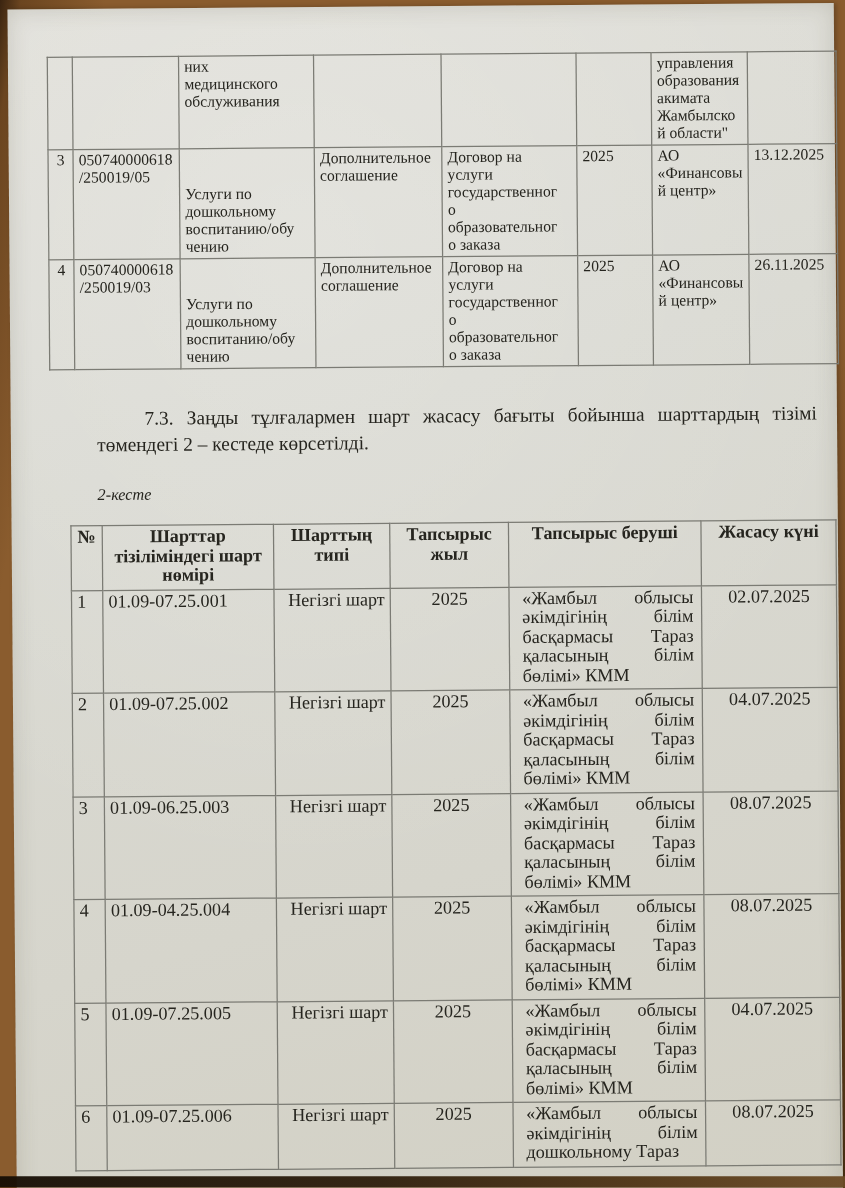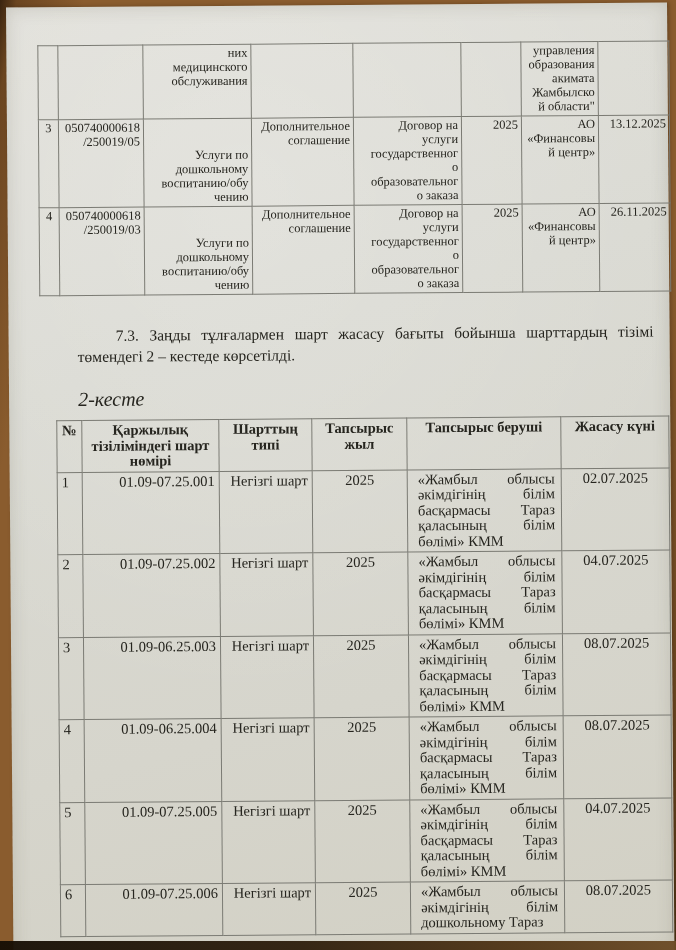--- a/index.html
+++ b/index.html
@@ -27,42 +27,42 @@
   .bottom-shade{
     position:absolute;left:0;bottom:0;width:676px;height:9px;
     background:linear-gradient(to right,#150d04 0%,#2e1e0c 45%,#4f3415 75%,#6b4a24 100%);
     opacity:0.95;
   }
   
   table{border-collapse:collapse;table-layout:fixed;position:absolute;color:#26251f;}
   td,th{border:1px solid #7b7b74;vertical-align:top;overflow:hidden;}
   
   .t1{left:31px;top:38px;width:631px;font-size:12.5px;line-height:14px;}
-  .t1 td{padding:1px 3px 2px 4px;white-space:pre-line;text-align:right;}
+  .t1 td{padding:1px 3px 2px 4px;white-space:pre-line;text-align:left;}
   .t1 td.c1-num{text-align:center;padding-left:1px;padding-right:1px;}
   .t1 tr:nth-child(1){height:69px;}
   .t1 tr:nth-child(2){height:85px;}
   .t1 tr:nth-child(3){height:86px;}
   
   .para{
     position:absolute;left:69px;top:318px;width:576px;margin:0;
     font-size:15.5px;line-height:21px;text-align:justify;text-indent:38px;color:#26251f;
   }
   .caption{
-    position:absolute;left:69px;top:381px;font-size:20px;font-style:italic;color:#26251f;
+    position:absolute;left:69px;top:381px;font-size:13px;font-style:italic;color:#26251f;
   }
   
   .t2{left:47px;top:413px;width:612px;font-size:14.5px;line-height:15.5px;}
   .t2 th{
     font-weight:bold;text-align:center;padding:2px 2px;white-space:pre-line;
     height:42px;
   }
   .t2 td{padding:2px 4px;}
   .t2 td.c2-num{text-align:left;padding-left:4px;}
-  .t2 td.c2-no{text-align:right;}
+  .t2 td.c2-no{text-align:left;}
   .t2 td.c2-type{text-align:right;}
   .t2 td.c2-year{text-align:center;}
   .t2 td.c2-cust{text-align:justify;padding-left:10px;padding-right:6px;}
   .t2 td.c2-date{text-align:center;}
   .t2 tbody tr{height:78px;}
   .t2 tbody tr:last-child{height:45px;}
   .t2 tbody tr:last-child td{max-height:45px;}
 </style>
 </head>
 <body>
@@ -158,21 +158,21 @@
         <col style="width:25px">
           <col style="width:137px">
           <col style="width:93px">
         <col style="width:95px">
           <col style="width:154px">
           <col style="width:108px">
       </colgroup>
       <thead>
           <tr id="t2-head">
             <th>№</th>
-            <th>Қаржылық
+            <th>Шарттар
 тізіліміндегі шарт
 нөмірі</th>
             <th>Шарттың
 типі</th>
             <th>Тапсырыс
 жыл</th>
             <th>Тапсырыс беруші</th>
             <th>Жасасу күні</th>
           </tr>
         </thead>
@@ -196,21 +196,21 @@
           <tr>
             <td class="c2-num">3</td>
             <td class="c2-no">01.09-06.25.003</td>
             <td class="c2-type">Негізгі шарт</td>
             <td class="c2-year">2025</td>
             <td class="c2-cust">«Жамбыл облысы әкімдігінің білім басқармасы Тараз қаласының білім бөлімі» КММ</td>
             <td class="c2-date">08.07.2025</td>
           </tr>
           <tr>
             <td class="c2-num">4</td>
-            <td class="c2-no">01.09-06.25.004</td>
+            <td class="c2-no">01.09-04.25.004</td>
             <td class="c2-type">Негізгі шарт</td>
             <td class="c2-year">2025</td>
             <td class="c2-cust">«Жамбыл облысы әкімдігінің білім басқармасы Тараз қаласының білім бөлімі» КММ</td>
             <td class="c2-date">08.07.2025</td>
           </tr>
           <tr>
             <td class="c2-num">5</td>
             <td class="c2-no">01.09-07.25.005</td>
             <td class="c2-type">Негізгі шарт</td>
             <td class="c2-year">2025</td>

